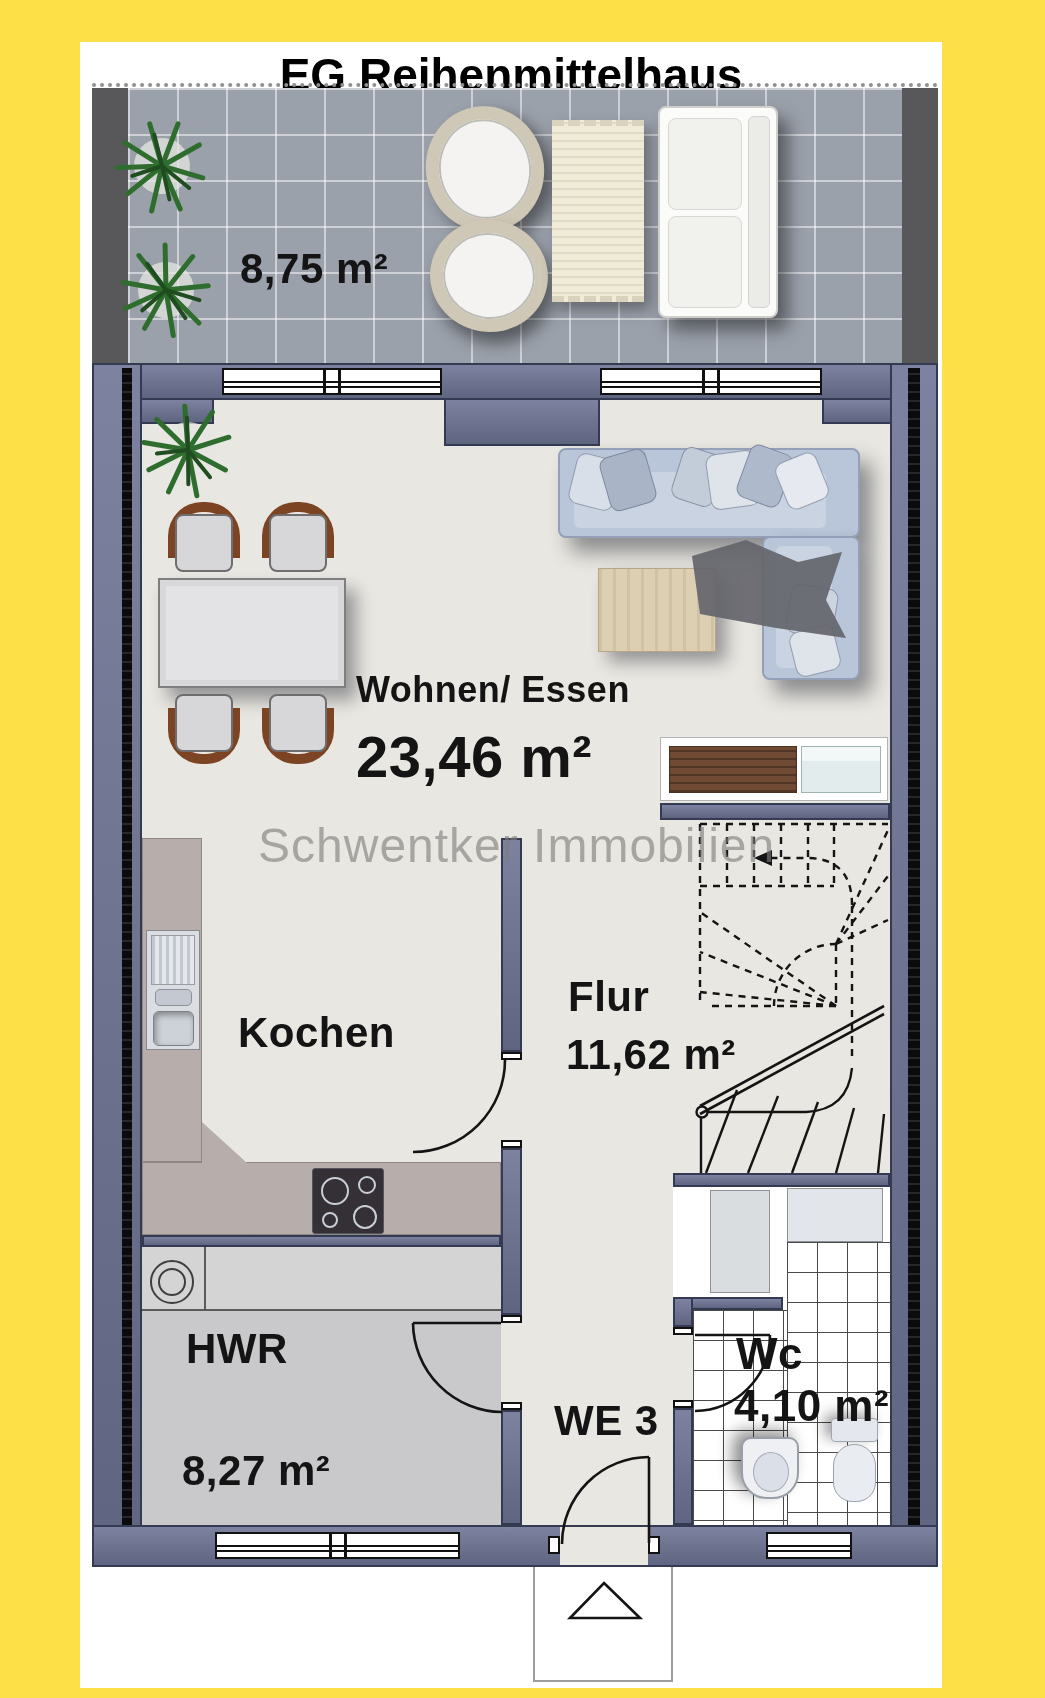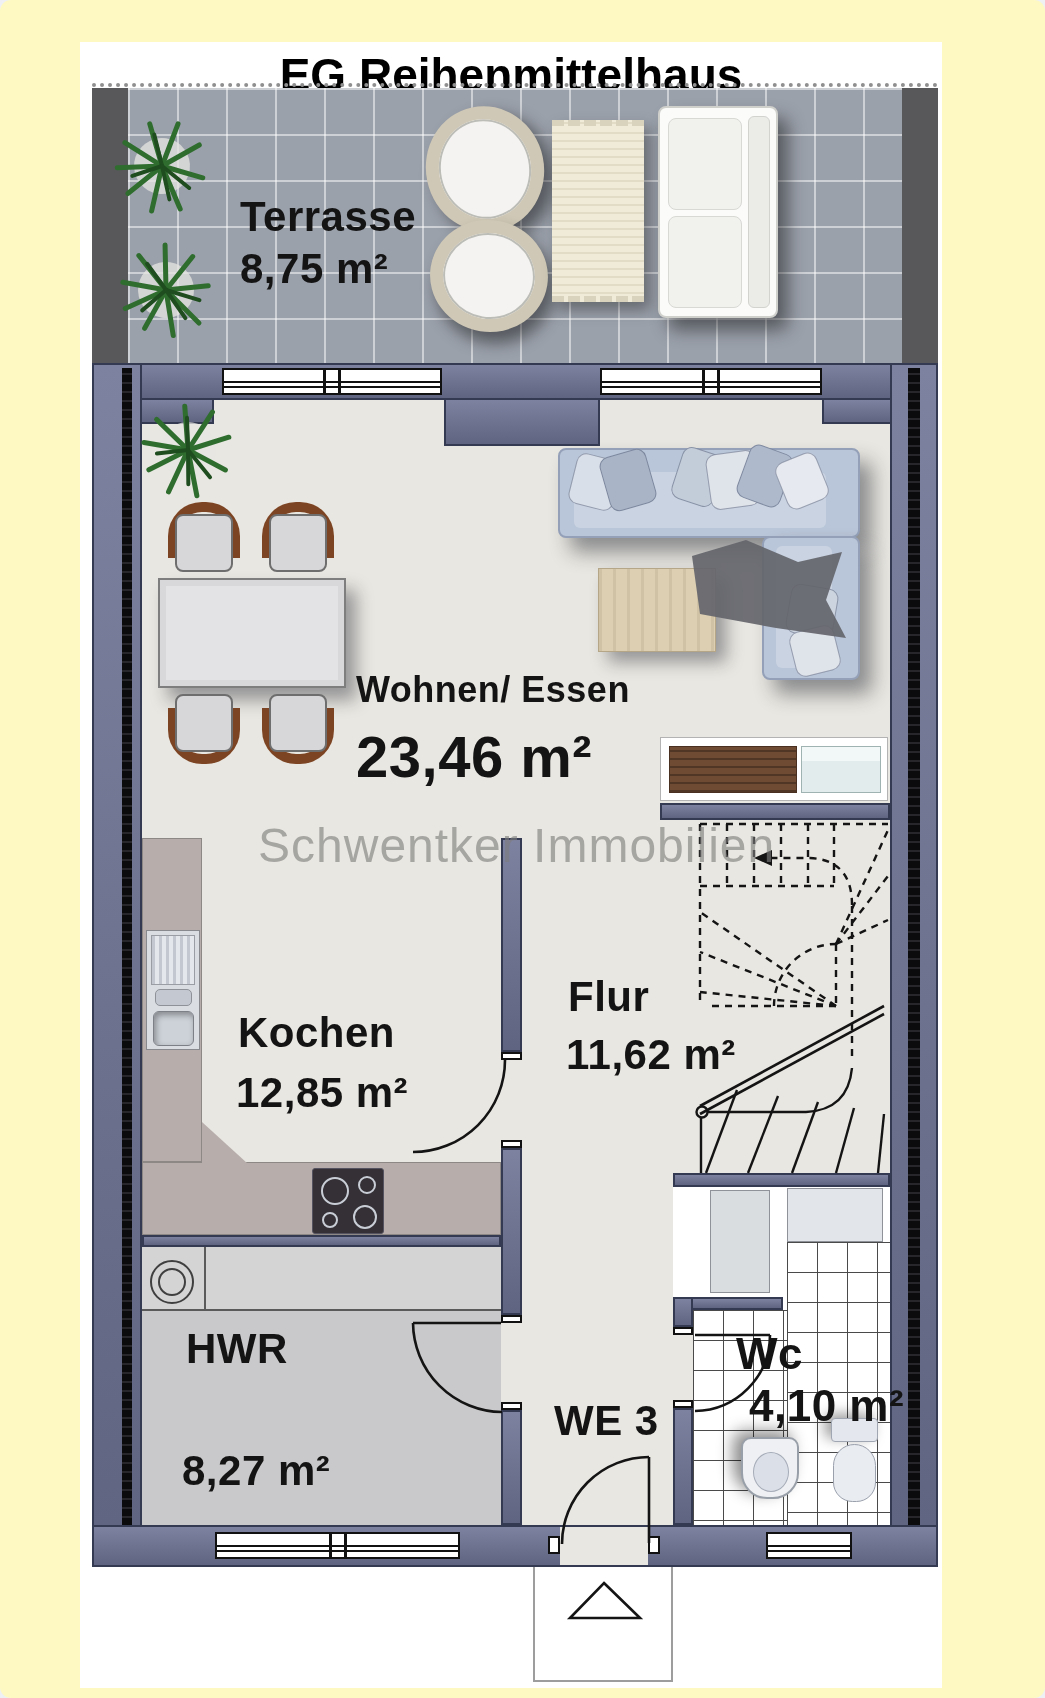--- a/index.html
+++ b/index.html
@@ -1,18 +1,18 @@
 <!DOCTYPE html>
 <html><head>
 <meta charset="utf-8">
 <style>
   html,body{margin:0;padding:0;background:#eef0f3;}
   *{box-sizing:border-box;}
-  #canvas{position:relative;width:1045px;height:1698px;background:#fef9c3;overflow:hidden;
-          font-family:"Liberation Sans",sans-serif;border-radius:11px;}
+  #canvas{position:relative;width:1045px;height:1698px;background:#fde047;overflow:hidden;
+          font-family:"Liberation Sans",sans-serif;}
   .abs{position:absolute;}
   .page{left:80px;top:42px;width:862px;height:1646px;background:#ffffff;}
   .title{left:80px;top:48px;width:862px;text-align:center;font-size:46px;font-weight:700;color:#000;}
 
   
   .terr-edge{left:92px;top:83px;width:846px;height:0;border-top:4px dotted #8f8f8f;}
   .terr-band{top:88px;width:36px;height:275px;background:#58585a;}
   .terr-tiles{left:128px;top:88px;width:774px;height:275px;background-color:#9ba1ab;
     background-image:linear-gradient(rgba(255,255,255,.5) 2px,transparent 2px),
                      linear-gradient(90deg,rgba(255,255,255,.5) 2px,transparent 2px);
@@ -116,21 +116,20 @@
   <div class="abs terr-tiles"></div>
   <div class="abs terr-band" style="left:902px;"></div>
   <div class="abs t-chair" style="left:426px;top:106px;width:118px;height:126px;transform:rotate(-12deg);"></div>
   <div class="abs t-chair" style="left:430px;top:220px;width:118px;height:112px;transform:rotate(9deg);"></div>
   <div class="abs t-mat"></div>
   <div class="abs t-sofa">
     <div class="back"></div>
     <div class="cush" style="top:10px;"></div>
     <div class="cush" style="top:108px;"></div>
   </div>
-  <div class="lbl" style="left:240px;top:196px;">Terrasse</div>
   <div class="lbl" style="left:240px;top:248px;">8,75 m²</div>
 
   <div class="abs beige" style="left:142px;top:395px;width:748px;height:1130px;"></div>
 
   <div class="abs counter" style="left:142px;top:838px;width:60px;height:324px;"></div>
   <div class="abs counter" style="left:142px;top:1162px;width:359px;height:73px;"></div>
   <div class="abs wedge" style="left:202px;top:1122px;width:45px;height:41px;"></div>
   <div class="abs sink">
     <div class="drain"></div>
     <div class="fauc"></div>
@@ -326,21 +325,20 @@
       <path d="M649,1457 L649,1543"></path>
       <path d="M649,1457 A87,87 0 0 0 562,1544"></path>
       <path d="M604,1583 L640,1618 L570,1618 Z"></path>
     </g>
   </svg>
 
   <div class="lbl" style="left:356px;top:672px;font-size:36px;">Wohnen/ Essen</div>
   <div class="lbl" style="left:356px;top:728px;font-size:58px;">23,46 m²</div>
   <div class="abs watermark">Schwentker Immobilien</div>
   <div class="lbl" style="left:238px;top:1012px;text-align:center;">Kochen</div>
-  <div class="lbl" style="left:236px;top:1072px;">12,85 m²</div>
   <div class="lbl" style="left:568px;top:976px;">Flur</div>
   <div class="lbl" style="left:566px;top:1034px;">11,62 m²</div>
   <div class="lbl" style="left:186px;top:1328px;">HWR</div>
   <div class="lbl" style="left:182px;top:1450px;">8,27 m²</div>
   <div class="lbl" style="left:554px;top:1400px;">WE 3</div>
   <div class="lbl" style="left:736px;top:1332px;font-size:44px;">Wc</div>
-  <div class="lbl" style="left:734px;top:1384px;font-size:44px;margin-left:15px;">4,10 m²</div>
+  <div class="lbl" style="left:734px;top:1384px;font-size:44px;">4,10 m²</div>
 </div>
 
 </body></html>

